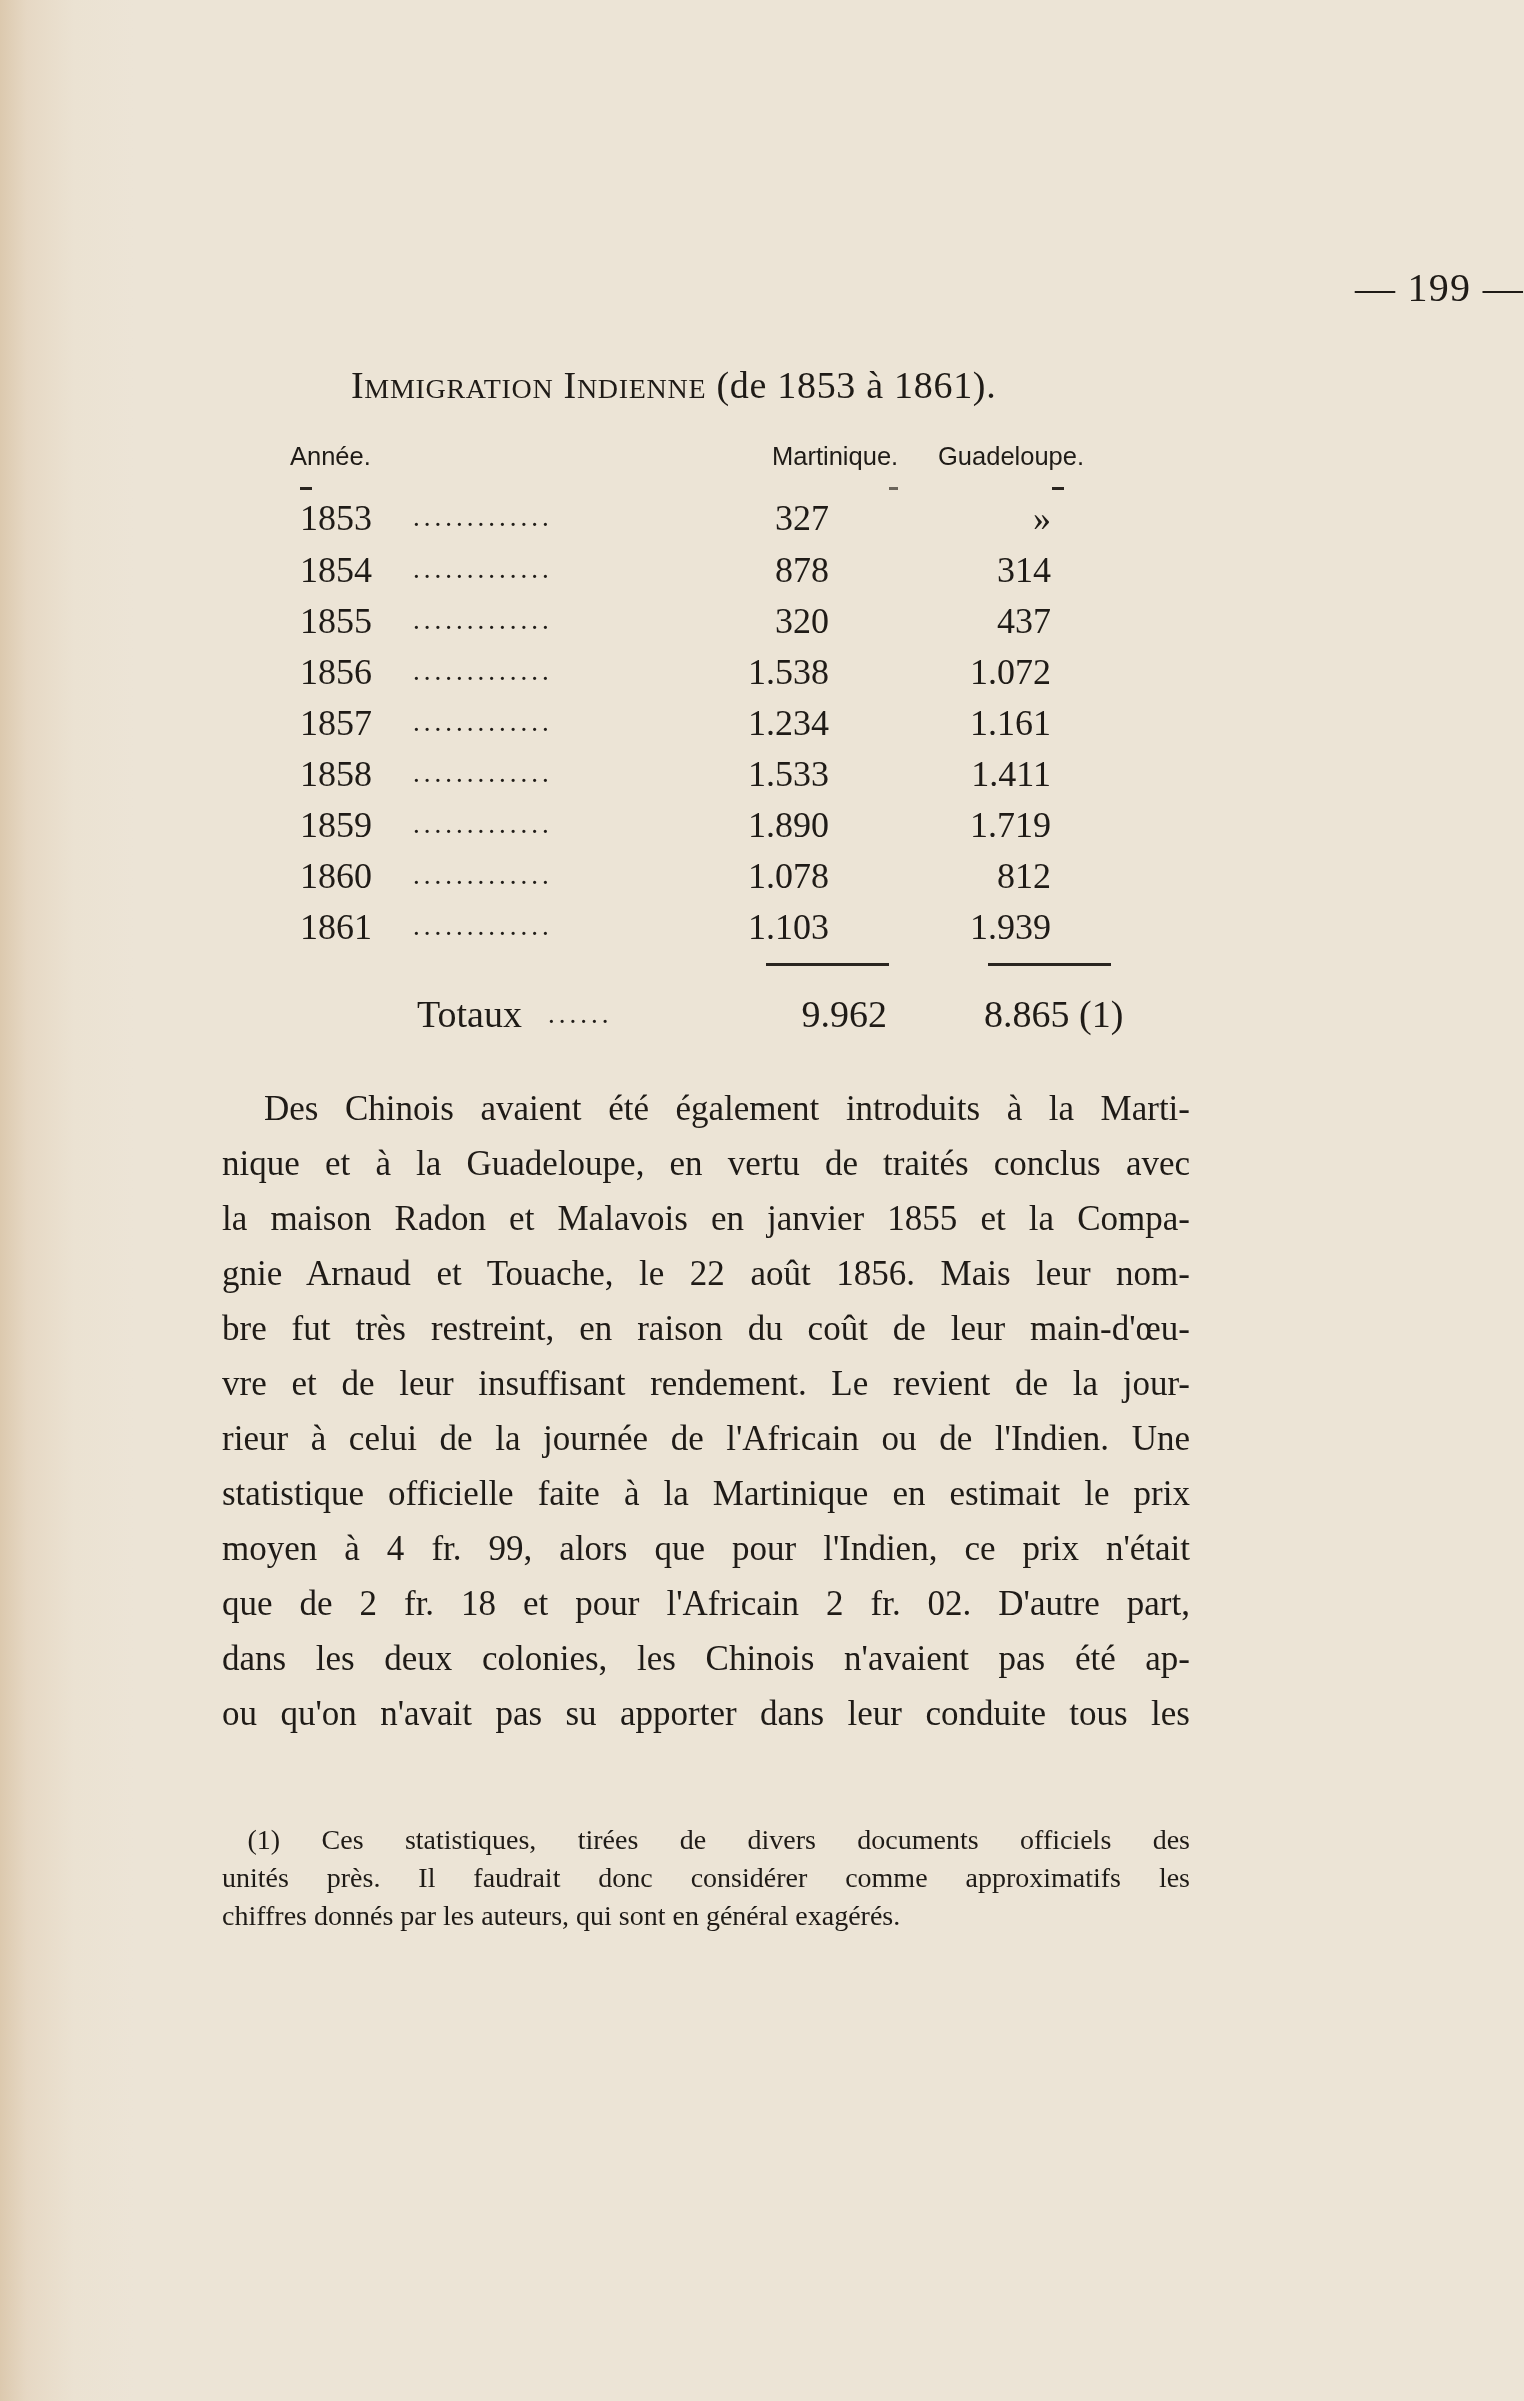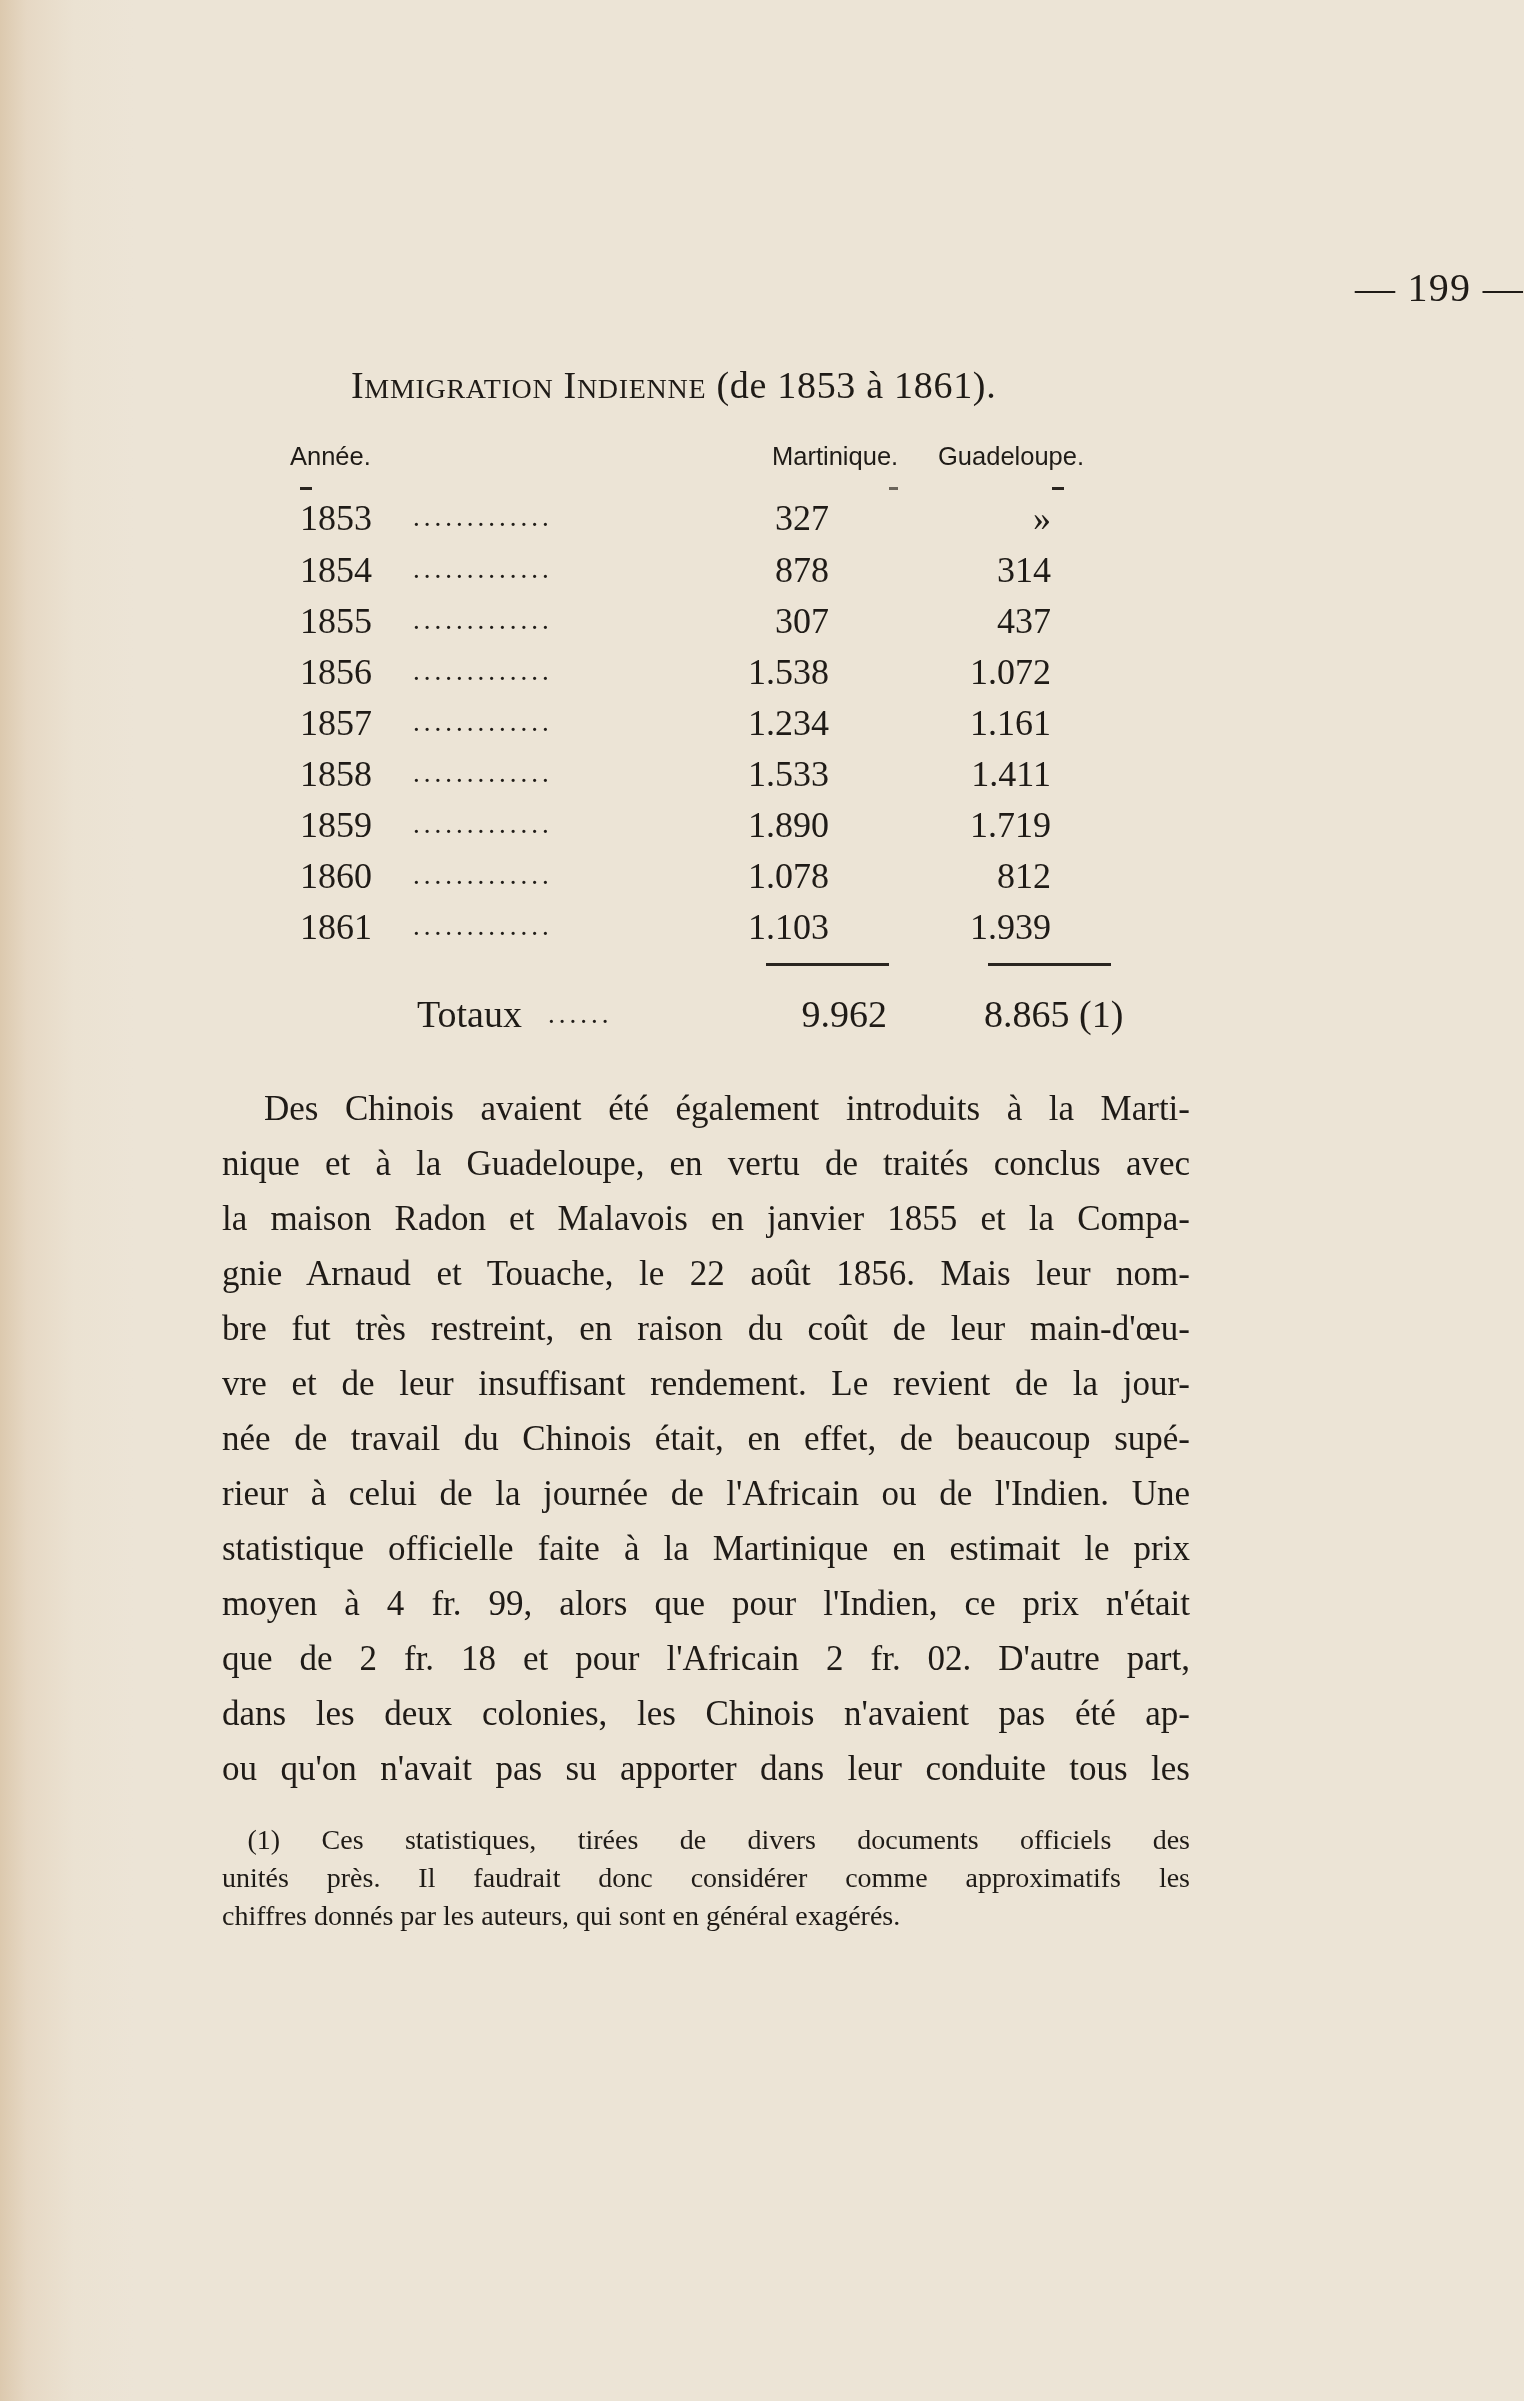--- a/index.html
+++ b/index.html
@@ -87,21 +87,21 @@
   </div>
   <div class="row" style="top:549px">
     <span class="year">1854</span>
     <span class="dots">.............</span>
     <span class="mart">878</span>
     <span class="guad">314</span>
   </div>
   <div class="row" style="top:600px">
     <span class="year">1855</span>
     <span class="dots">.............</span>
-    <span class="mart">307</span>
+    <span class="mart">320</span>
     <span class="guad">437</span>
   </div>
   <div class="row" style="top:651px">
     <span class="year">1856</span>
     <span class="dots">.............</span>
     <span class="mart">1.538</span>
     <span class="guad">1.072</span>
   </div>
   <div class="row" style="top:702px">
     <span class="year">1857</span>
@@ -145,21 +145,20 @@
   <span class="guad">8.865 (1)</span>
 </div>
 
 <div class="body-text">
   <span class="line first">Des Chinois avaient été également introduits à la Marti-</span>
   <span class="line">nique et à la Guadeloupe, en vertu de traités conclus avec</span>
   <span class="line">la maison Radon et Malavois en janvier 1855 et la Compa-</span>
   <span class="line">gnie Arnaud et Touache, le 22 août 1856. Mais leur nom-</span>
   <span class="line">bre fut très restreint, en raison du coût de leur main-d'œu-</span>
   <span class="line">vre et de leur insuffisant rendement. Le revient de la jour-</span>
-  <span class="line">née de travail du Chinois était, en effet, de beaucoup supé-</span>
   <span class="line">rieur à celui de la journée de l'Africain ou de l'Indien. Une</span>
   <span class="line">statistique officielle faite à la Martinique en estimait le prix</span>
   <span class="line">moyen à 4 fr. 99, alors que pour l'Indien, ce prix n'était</span>
   <span class="line">que de 2 fr. 18 et pour l'Africain 2 fr. 02. D'autre part,</span>
   <span class="line">dans les deux colonies, les Chinois n'avaient pas été ap-</span>
   <span class="line">ou qu'on n'avait pas su apporter dans leur conduite tous les</span>
 </div>
 
 <div class="footnote">
   <span class="line first">(1) Ces statistiques, tirées de divers documents officiels des</span>

